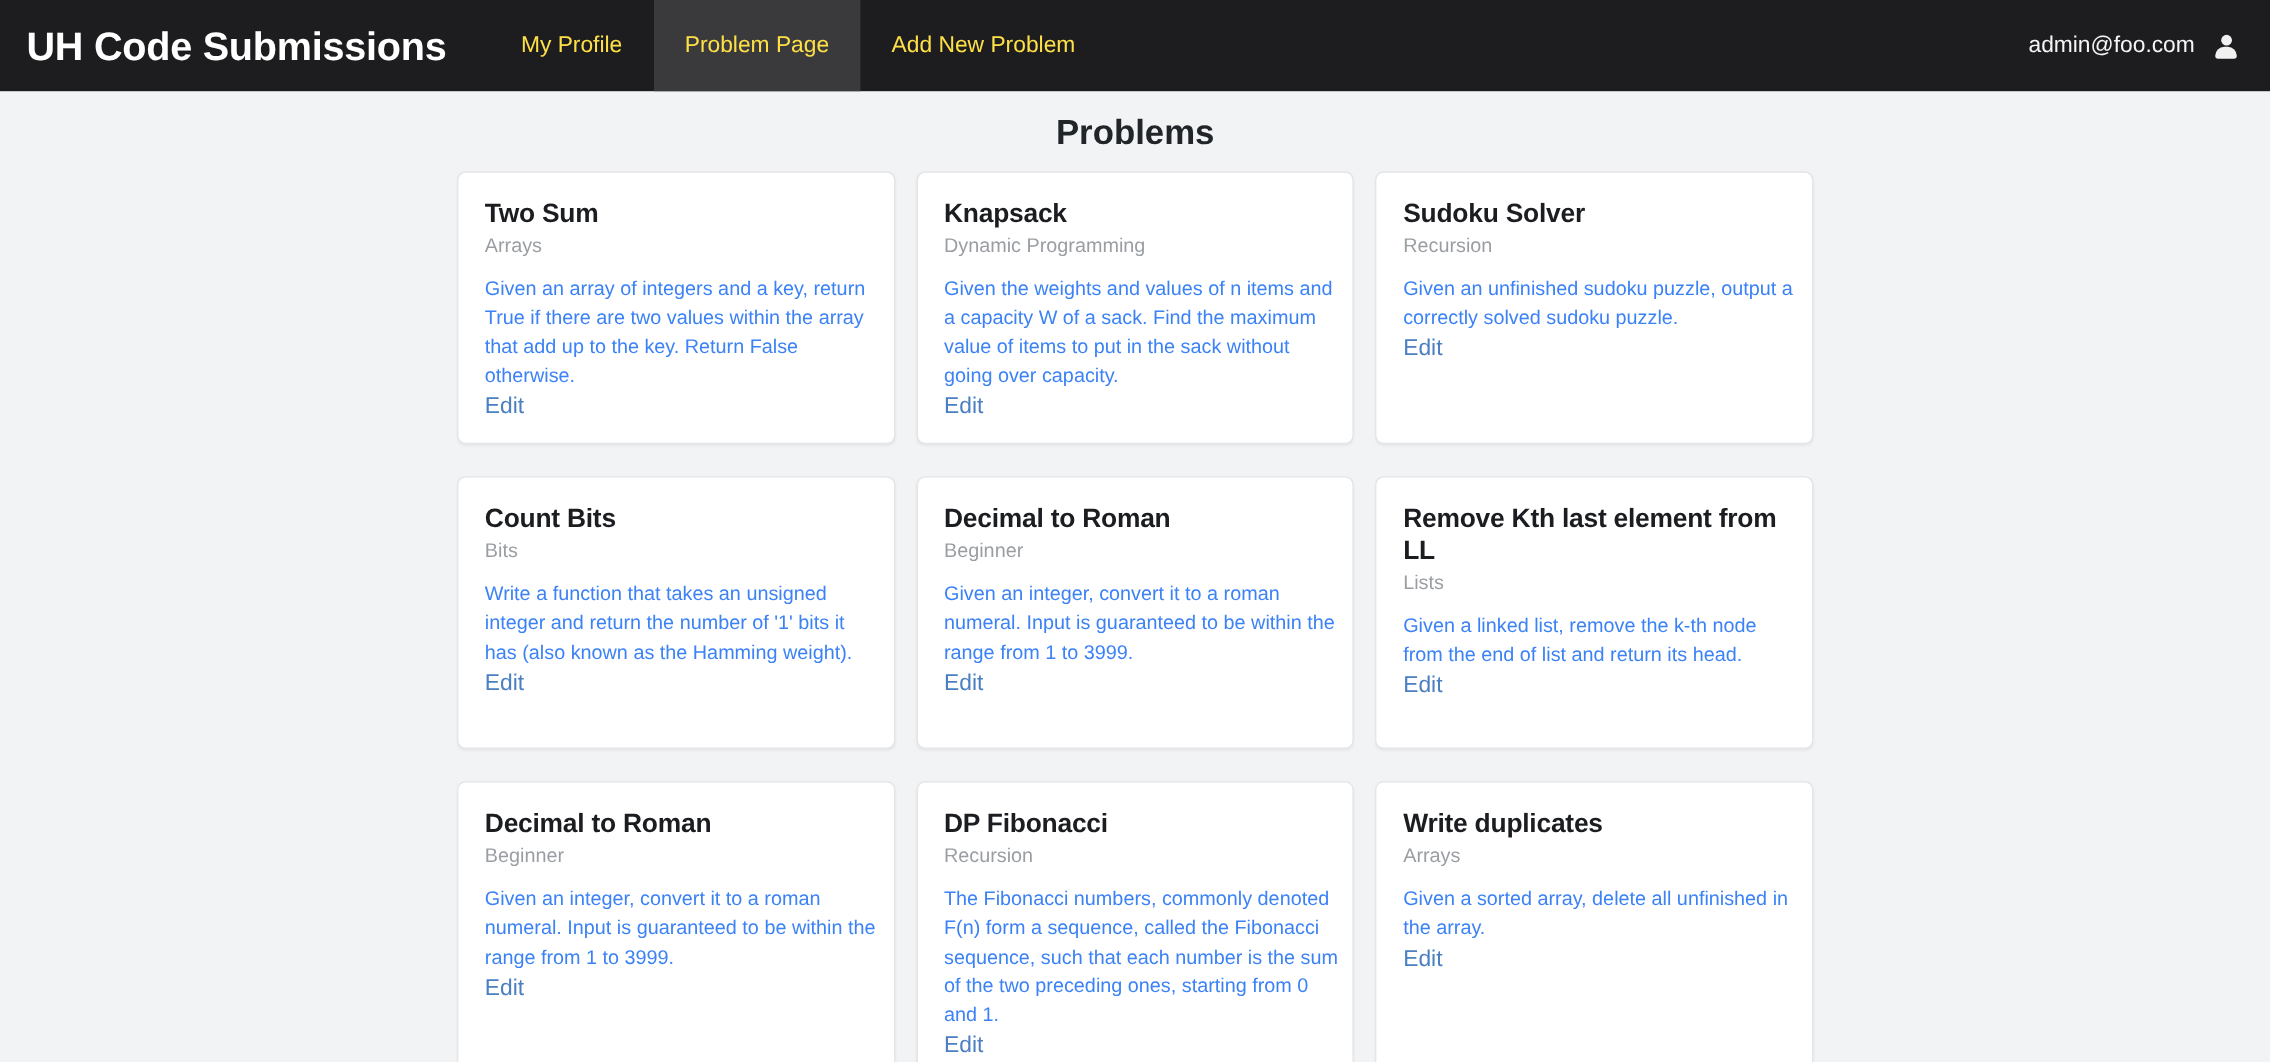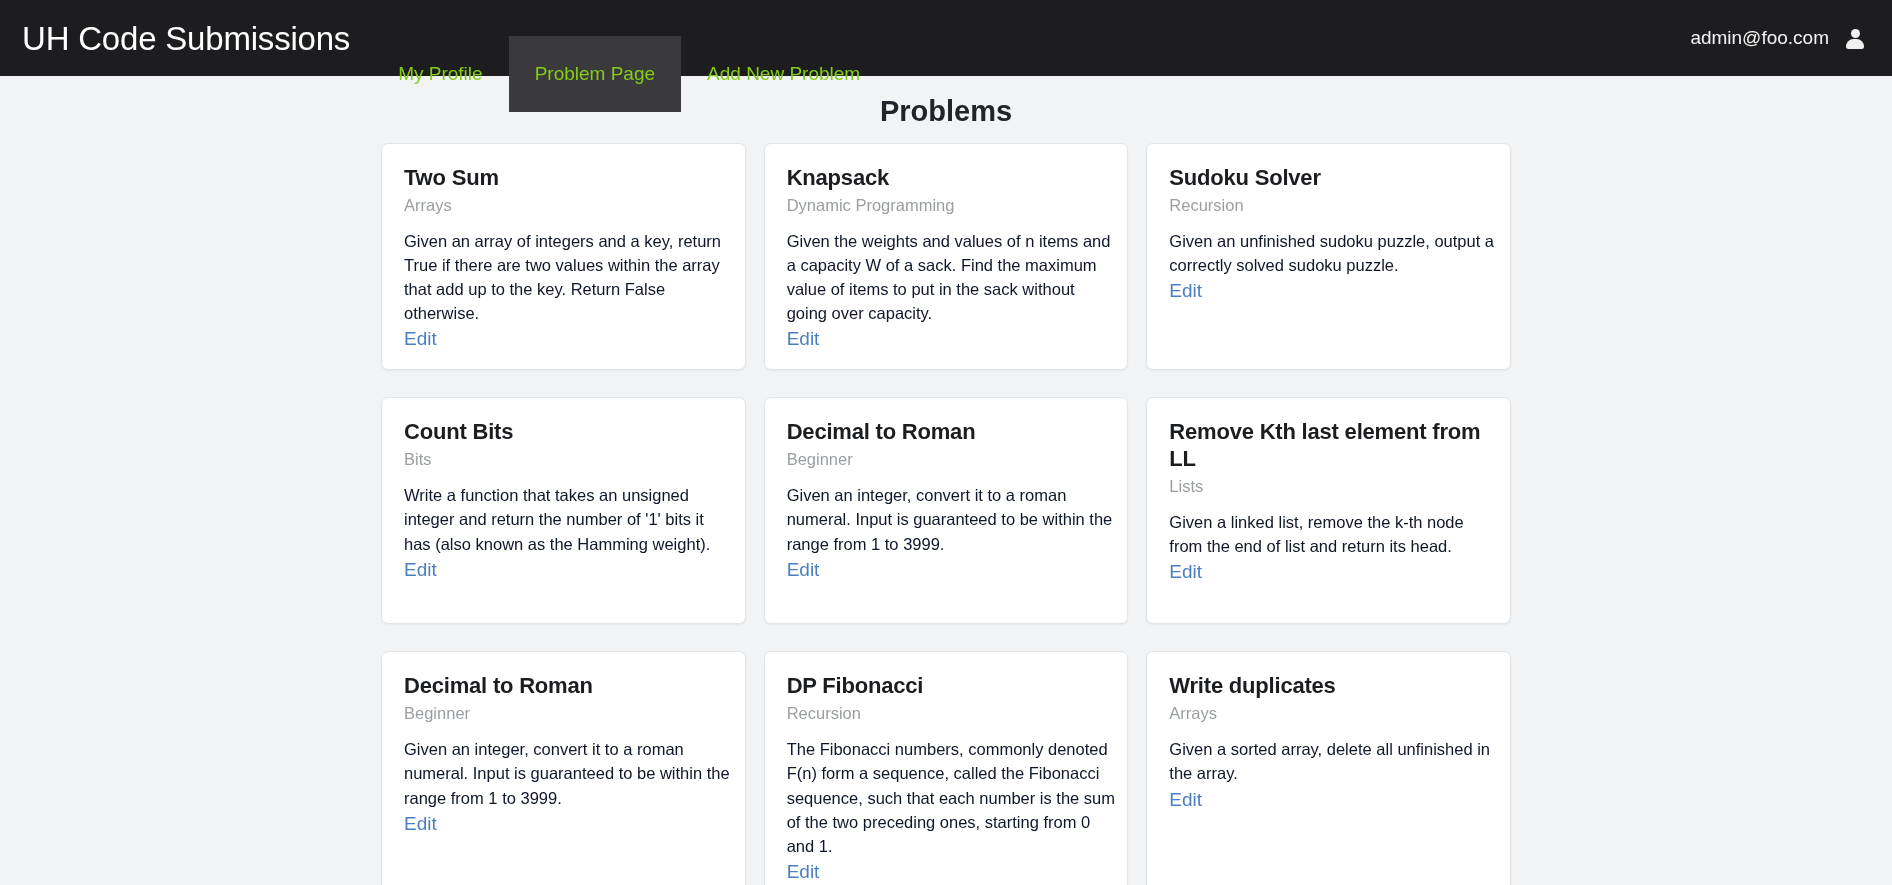--- a/index.html
+++ b/index.html
@@ -23,43 +23,42 @@
     height: 76px;
     background: #1d1d1f;
     display: flex;
     align-items: center;
     padding: 0 22px 0 22px;
     width: 100%;
   }
   .brand {
     color: #ffffff;
     font-size: 33px;
-    font-weight: normal;
+    font-weight: bold;
     letter-spacing: -0.2px;
     white-space: nowrap;
-    margin-right: 22px;
+    margin-right: 36px;
     line-height: 1;
   }
   .nav-links {
     display: flex;
     align-items: stretch;
     height: 76px;
   }
   .nav-link {
     display: flex;
     align-items: center;
     padding: 16px 26px;
-    color: #84cc16;
+    color: #fde047;
     font-size: 19px;
     text-decoration: none;
     white-space: nowrap;
     height: 100%;
     cursor: pointer;
     background: transparent;
-    margin-top: 36px;
   }
   .nav-link.active {
     background: #3a3a3c;
   }
   .nav-spacer { flex: 1 1 auto; }
   .nav-user {
     display: flex;
     align-items: center;
     gap: 13px;
     color: #f4f4f5;
@@ -130,21 +129,21 @@
     letter-spacing: -0.2px;
   }
   .card-subtitle {
     font-size: 16.5px;
     color: #9a9ea3;
     line-height: 1.3;
     margin: 0 0 13px 0;
   }
   .card-body {
     font-size: 16.5px;
-    color: #0f172a;
+    color: #3b82f6;
     line-height: 1.46;
     margin: 0;
   }
   .card-edit {
     font-size: 19px;
     color: #4a7fc1;
     text-decoration: none;
     line-height: 1.46;
     cursor: pointer;
     align-self: flex-start;

